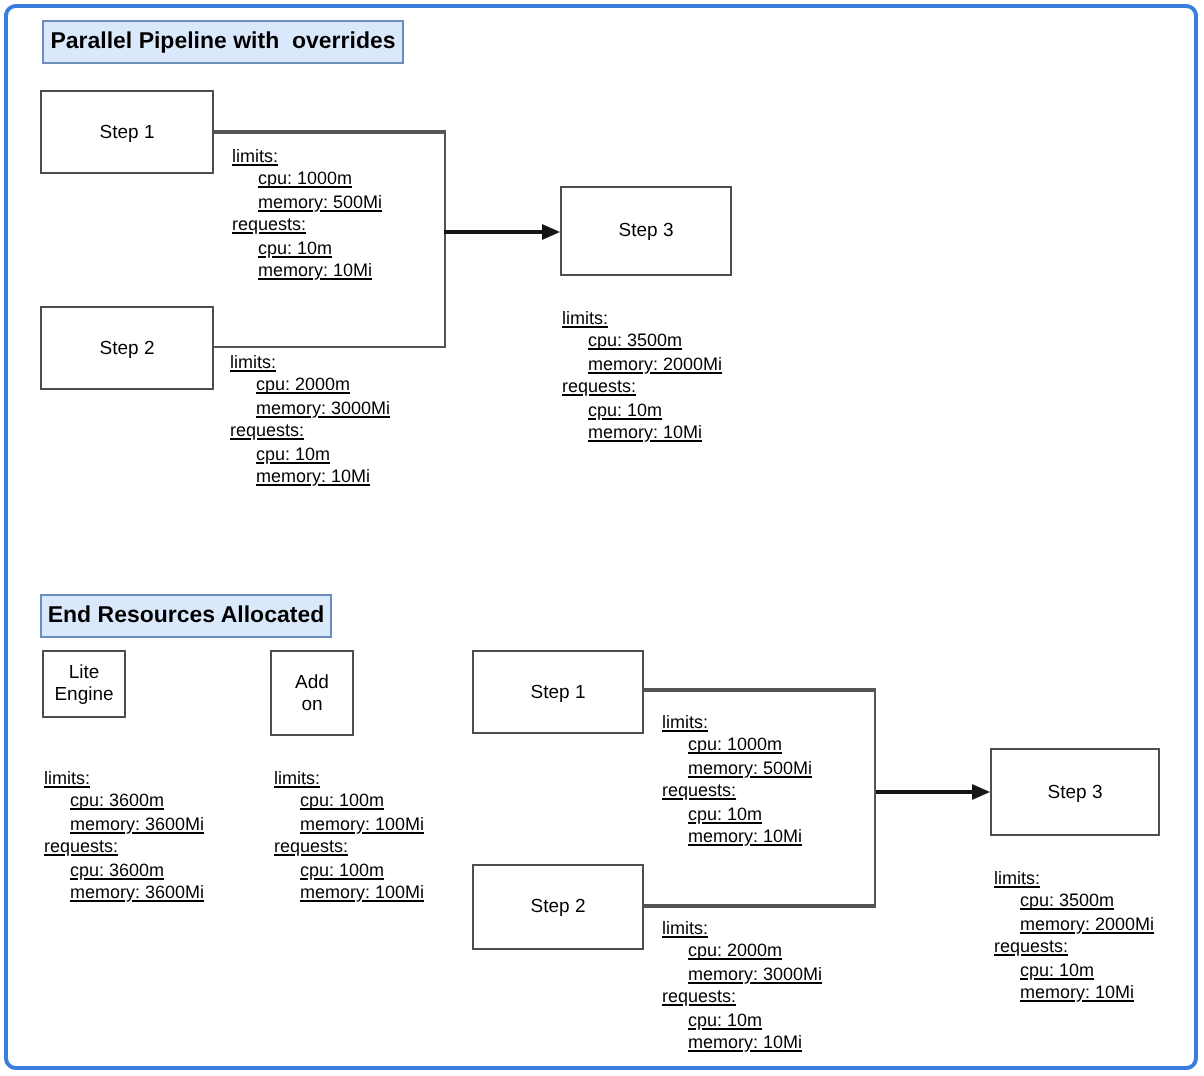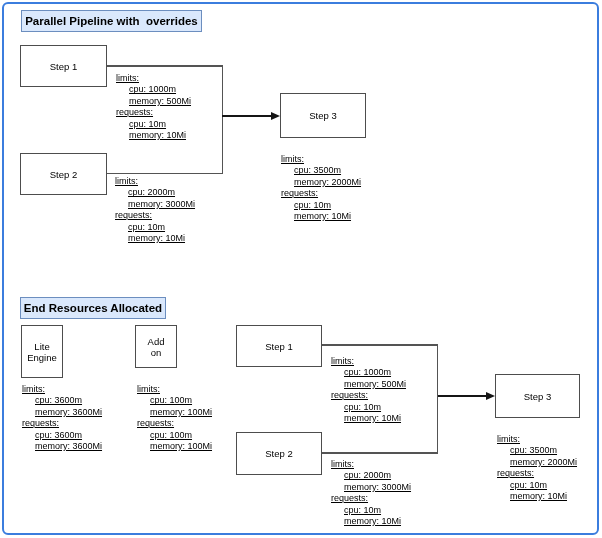--- a/index.html
+++ b/index.html
@@ -40,21 +40,21 @@
   .res-t1{left:116px;top:73px;}
   .res-t2{left:115px;top:176px;}
   .res-t3{left:281px;top:154px;}
   .t-h1{left:107px;top:65.3px;width:115.5px;}
   .t-v{left:221.5px;top:65.3px;height:108.5px;}
   .t-h2{left:107px;top:172.5px;width:115.5px;}
   .t-as{left:222px;top:115.3px;width:50px;}
   .t-ah{left:271px;top:111.5px;}
   
   .title2{left:20px;top:272px;width:146px;height:22px;margin-top:25px;}
-  .b-lite{left:21px;top:325px;width:42px;height:53px;}
+  .b-lite{left:21px;top:325px;width:42px;height:34px;}
   .b-addon{left:135px;top:325px;width:29px;height:43px;}
   .b-step1{left:236px;top:325px;width:86px;height:42px;}
   .b-step2{left:236px;top:432px;width:86px;height:43px;}
   .b-step3{left:495px;top:374px;width:85px;height:44px;}
   .res-lite{left:22px;top:384px;}
   .res-addon{left:137px;top:384px;}
   .res-b1{left:331px;top:356px;}
   .res-b2{left:331px;top:459px;}
   .res-b3{left:497px;top:434px;}
   .b-h1{left:322px;top:344.3px;width:115.5px;}

